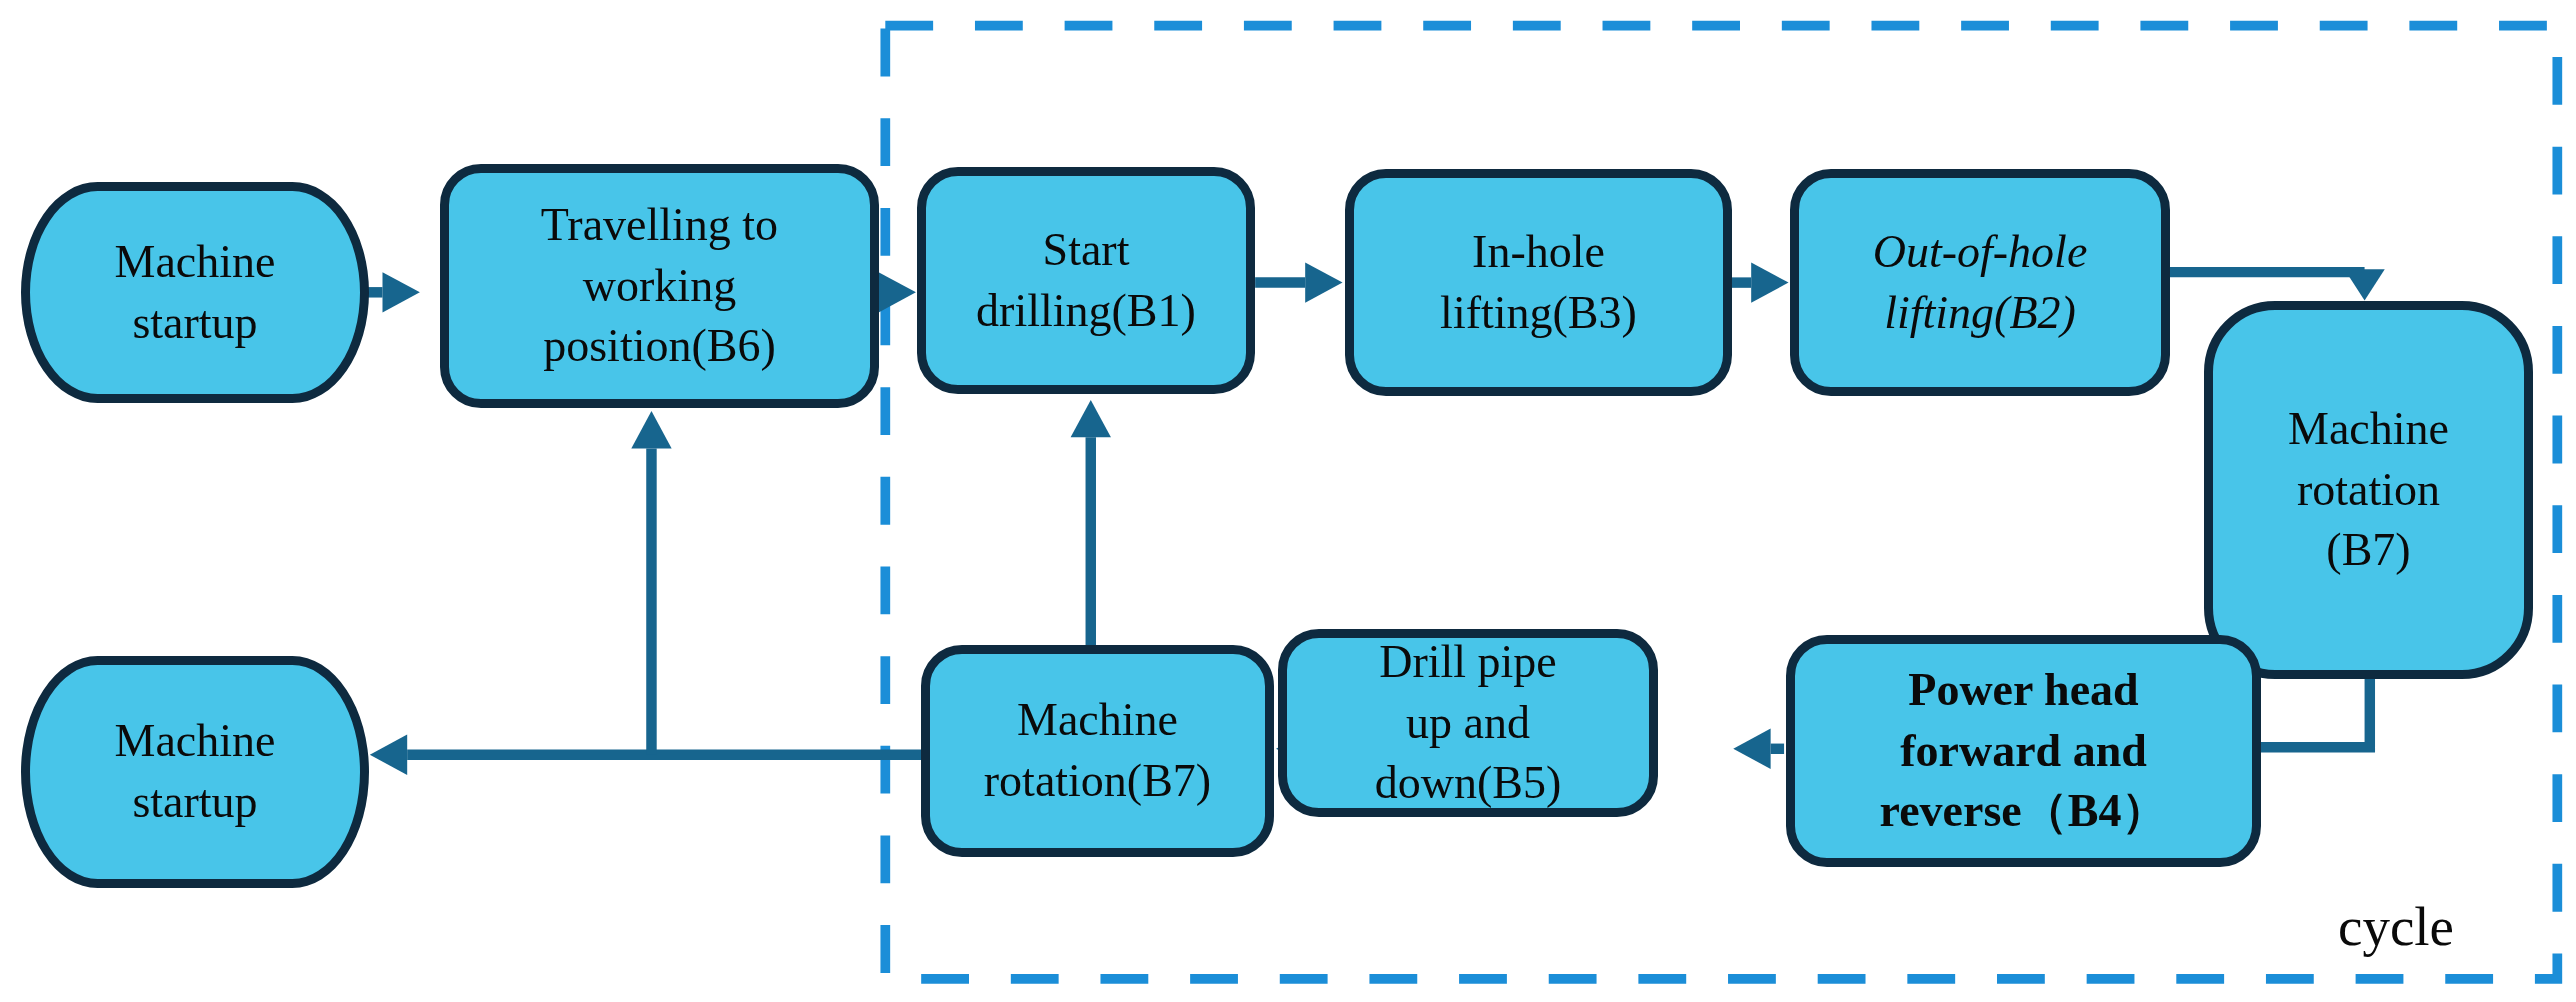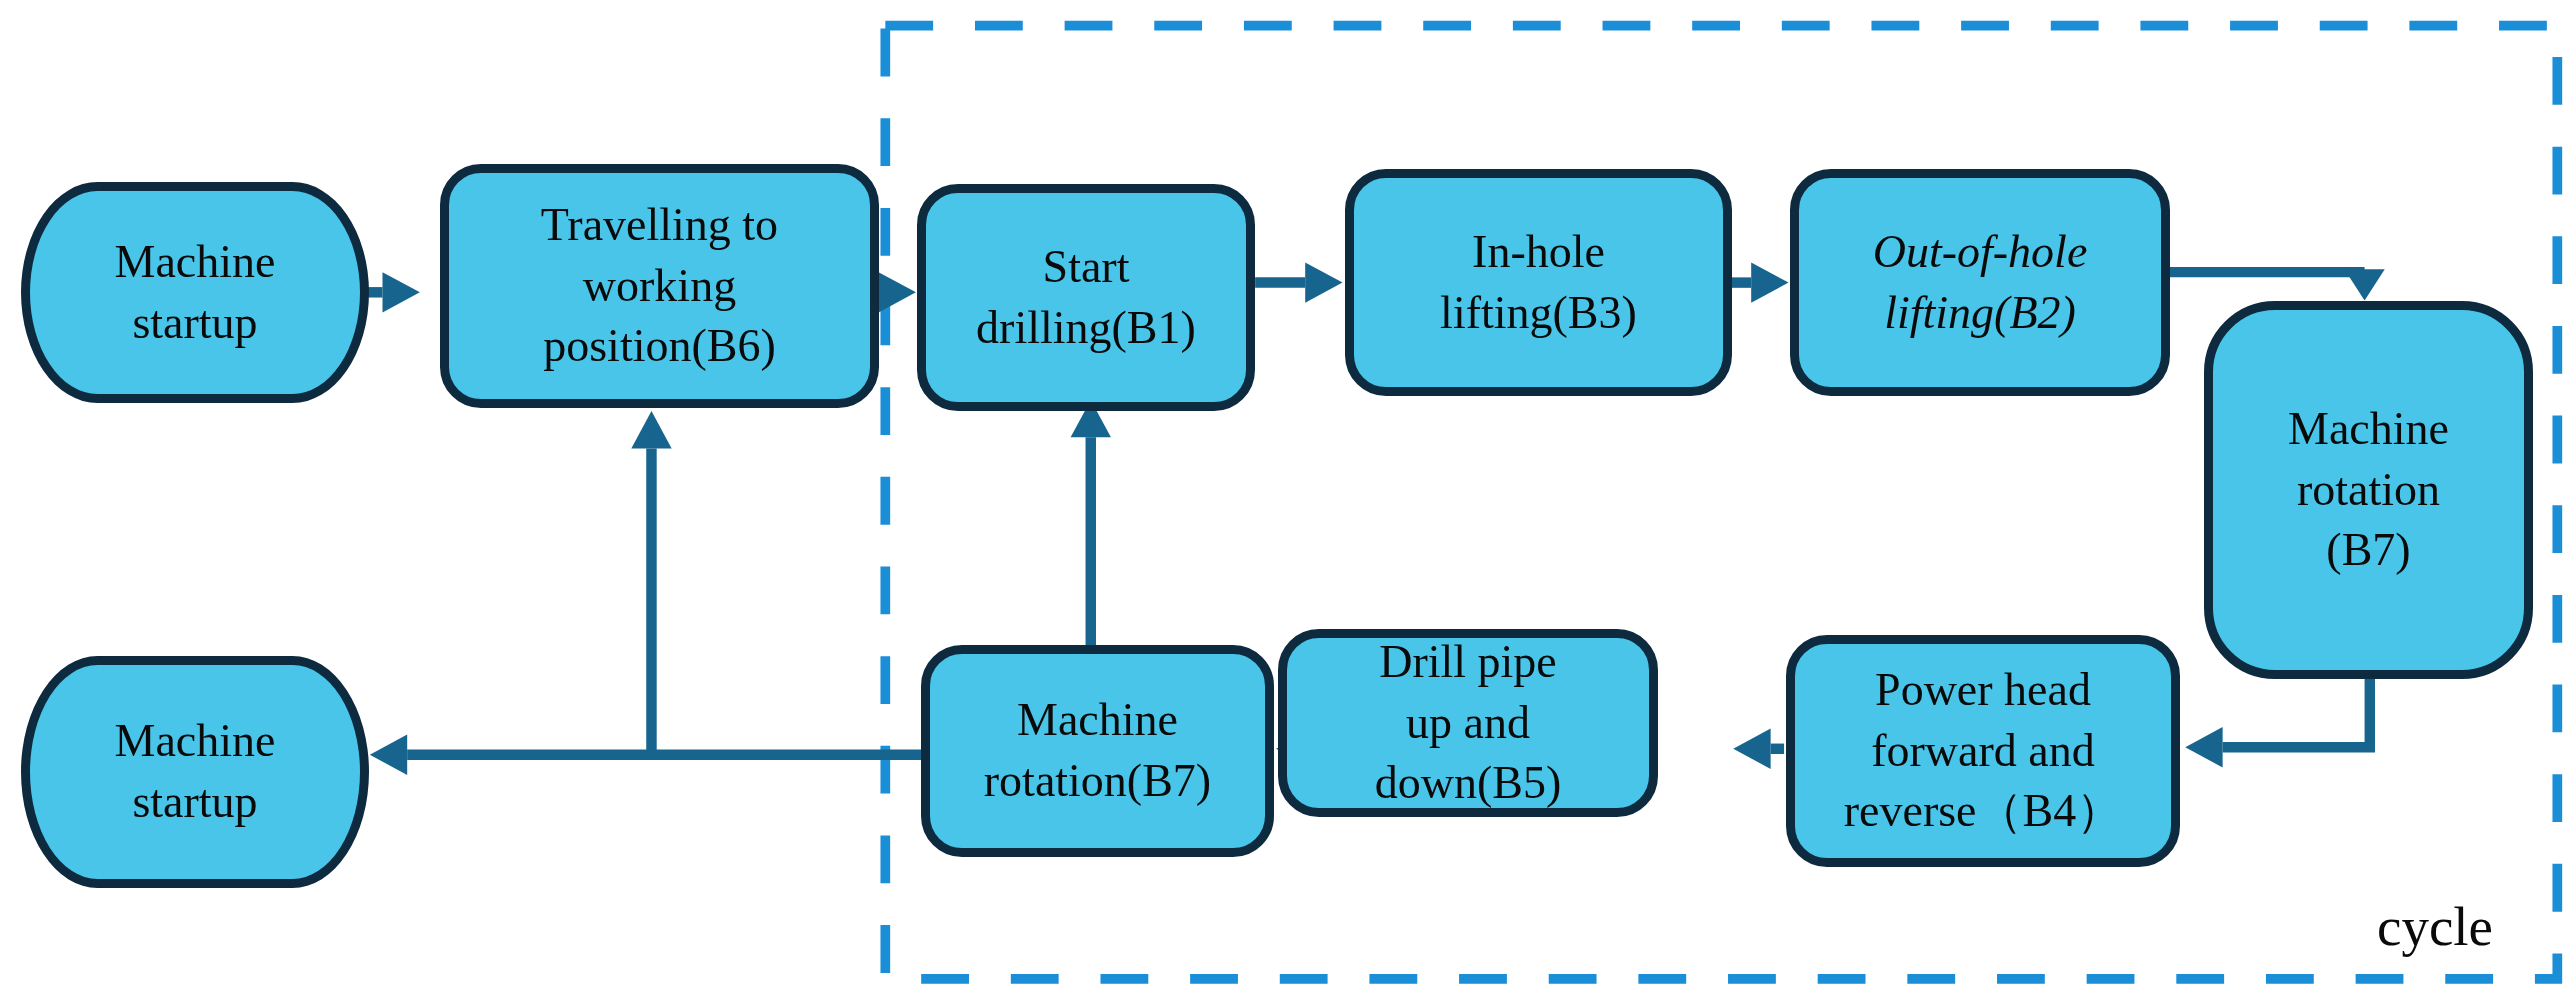--- a/index.html
+++ b/index.html
@@ -47,21 +47,20 @@
     color: var(--text-color);
     font-size: 46px;
     line-height: 1.32;
     padding: 0 7.5px;
   }
   .cycle-label {
     position: absolute;
     left: 2338px;
     top: 895px;
     width: 194px;
-    text-align: center;
     font-size: 55px;
     color: var(--text-color);
     z-index: 2;
   }
 </style>
 </head>
 <body>
 
 <div class="canvas">
 
@@ -129,42 +128,42 @@
     <span class="label">Machine
 startup</span>
   </div>
 
   <div class="node" style="left:440px; top:164px; width:439px; height:244px;">
     <span class="label">Travelling to
 working
 position(B6)</span>
   </div>
 
-  <div class="node" style="left:917px; top:184px; width:338px; height:227px;">
+  <div class="node" style="left:917px; top:167px; width:338px; height:227px;">
     <span class="label">Start
 drilling(B1)</span>
   </div>
 
   <div class="node" style="left:1345px; top:169px; width:387px; height:227px;">
     <span class="label">In-hole
 lifting(B3)</span>
   </div>
 
   <div class="node" style="left:1790px; top:169px; width:380px; height:227px;font-style:italic;">
     <span class="label">Out-of-hole
 lifting(B2)</span>
   </div>
 
   <div class="node big-radius" style="left:2204px; top:301px; width:329px; height:378px;">
     <span class="label">Machine
 rotation
 (B7)</span>
   </div>
 
-  <div class="node" style="left:1786px; top:635px; width:394px; height:232px;">
+  <div class="node" style="left:1786px; top:635px; width:475px; height:232px;font-weight:bold;">
     <span class="label">Power head
 forward and
 reverse（B4）</span>
   </div>
 
   <div class="node" style="left:1278px; top:629px; width:380px; height:188px;">
     <span class="label">Drill pipe
 up and
 down(B5)</span>
   </div>

